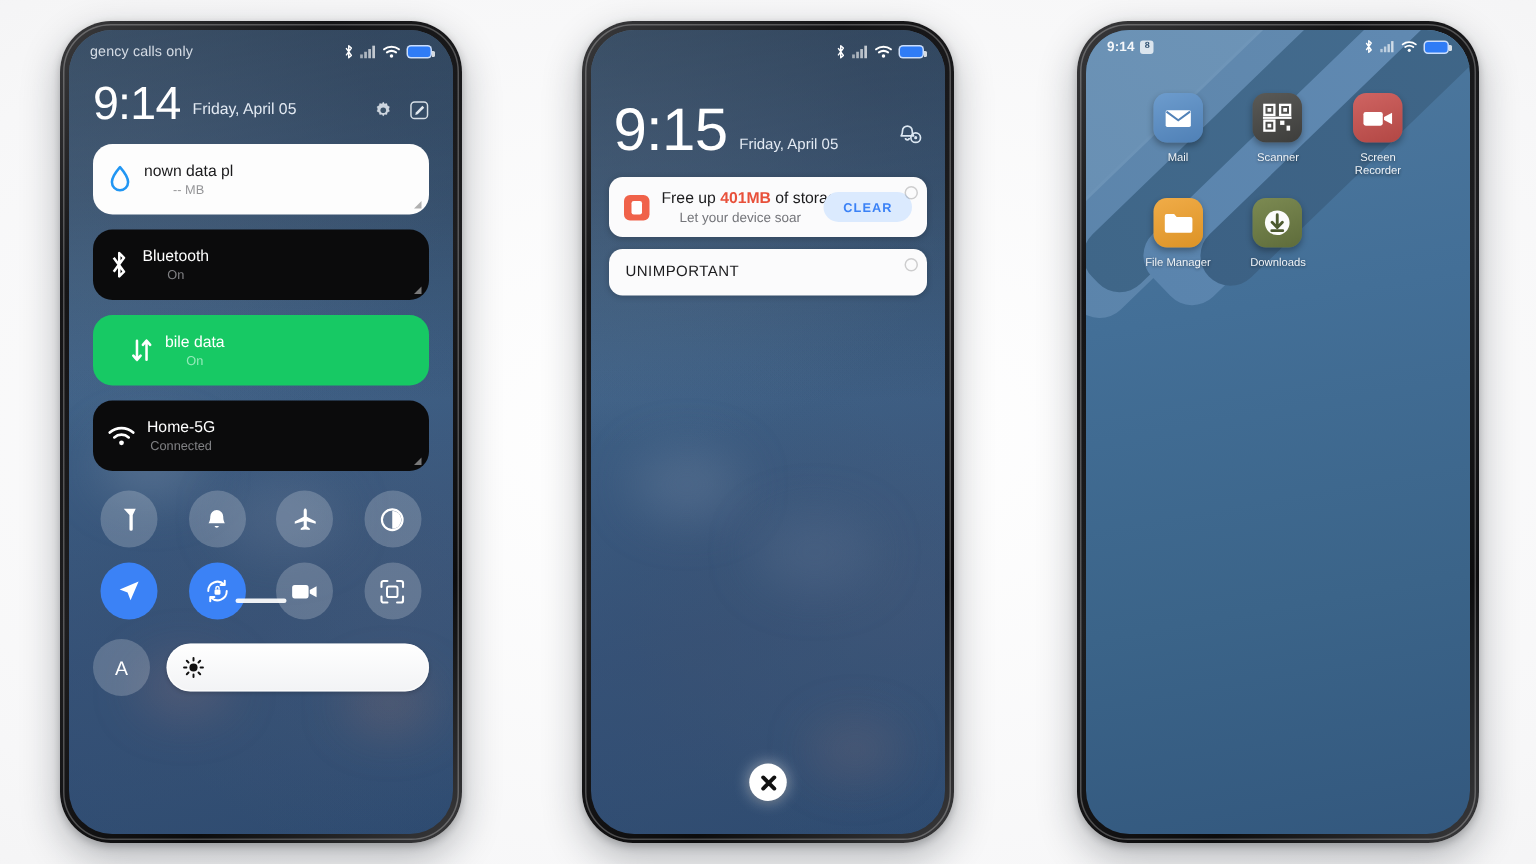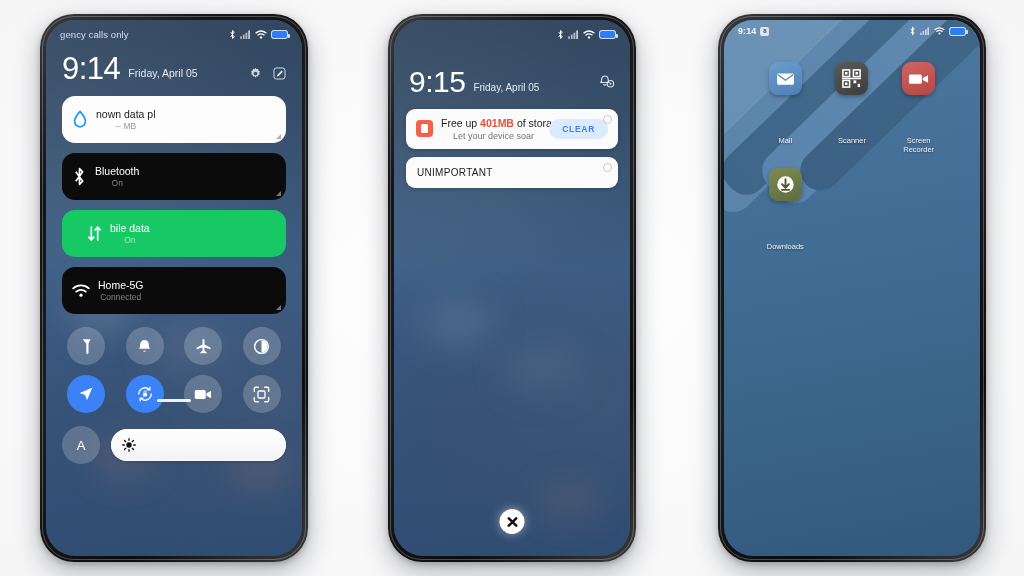--- a/index.html
+++ b/index.html
@@ -153,21 +153,21 @@
     bottom: 154px; width:34px; height:3px; border-radius:2px;
     background: rgba(255,255,255,.92); z-index:4;
   }
 
   
   .ns-header {
     position:relative; z-index:4;
     display:flex; align-items:flex-end; gap:8px;
     padding: 28px 15px 0 15px;
   }
-  .ns-time { font-size: 30px; color:#fff; font-weight:300; line-height:.95; letter-spacing:-.5px; }
+  .ns-time { font-size: 40px; color:#fff; font-weight:300; line-height:.95; letter-spacing:-.5px; }
   .ns-date { font-size: 10px; color:#e3eaf3; padding-bottom:4px; }
   .ns-bell { margin-left:auto; padding-bottom:3px; }
 
   .notif-wrap { position:relative; z-index:4; padding: 12px 12px 0 12px; }
   .notif {
     position:relative;
     background:#fbfbfc; border-radius:9px;
     padding: 8px 10px; margin-bottom: 8px;
     box-shadow: 0 1px 4px rgba(0,0,0,.20);
     display:flex; align-items:center; gap:8px;
@@ -220,21 +220,21 @@
   }
   .app { display:flex; flex-direction:column; align-items:center; gap:5px; }
   .app-ico {
     width:33px; height:33px; border-radius:9px;
     display:flex; align-items:center; justify-content:center;
     box-shadow: 0 2px 4px rgba(0,0,0,.30);
     overflow:hidden; position:relative;
   }
   .app-label {
     font-size:7.5px; color:#f0f4f8; text-align:center; line-height:1.22;
-    text-shadow: 0 1px 2px rgba(0,0,0,.45); max-width:56px;margin-top:36px;
+    text-shadow: 0 1px 2px rgba(0,0,0,.45); max-width:56px;
   }
 </style>
 </head>
 <body>
 
 <div class="stage">
 
   <div class="phone" id="phone-1">
     <div class="screen">
 
@@ -620,20 +620,30 @@
               <svg width="21" height="14" viewBox="0 0 22 14">
                 <rect x="1" y="2.4" width="13.5" height="9.6" rx="1.6" fill="#fff"></rect>
                 <path d="M15.4 6 21 3v8l-5.6-3z" fill="#fff"></path>
               </svg>
             </span>
           </div>
           <div class="app-label">Screen Recorder</div>
         </div>
 
 
+        <div class="app">
+          <div class="app-ico" style="background:linear-gradient(160deg,#f0ac48,#dd9326);">
+            <span class="ic">
+              <svg width="21" height="17" viewBox="0 0 22 18">
+                <path d="M1.5 4.2a1.4 1.4 0 0 1 1.4-1.4h5.2l1.8 2.2h9.7a1.4 1.4 0 0 1 1.4 1.4v8.2a1.4 1.4 0 0 1-1.4 1.4H2.9a1.4 1.4 0 0 1-1.4-1.4z" fill="#ffffff"></path>
+              </svg>
+            </span>
+          </div>
+          <div class="app-label">File Manager</div>
+        </div>
 
         <div class="app">
           <div class="app-ico" style="background:linear-gradient(160deg,#7c8a52,#5e6c3b);">
             <span class="ic">
               <svg width="21" height="21" viewBox="0 0 22 22">
                 <circle cx="11" cy="11" r="8.6" fill="#fbfbfb"></circle>
                 <path d="M11 5.4v8.4M11 14.4 7.4 10.6M11 14.4l3.6-3.8" fill="none" stroke="#4d5a30" stroke-width="2" stroke-linecap="round" stroke-linejoin="round"></path>
                 <rect x="6.2" y="15.6" width="9.6" height="1.9" rx=".9" fill="#4d5a30"></rect>
               </svg>
             </span>

